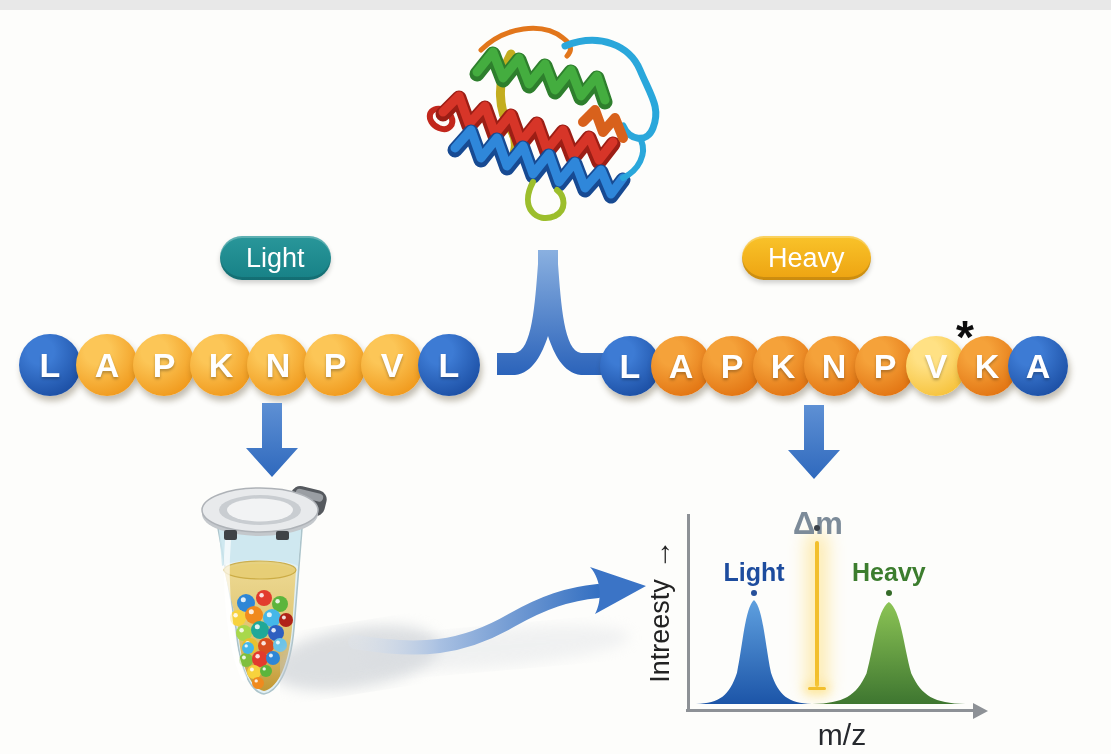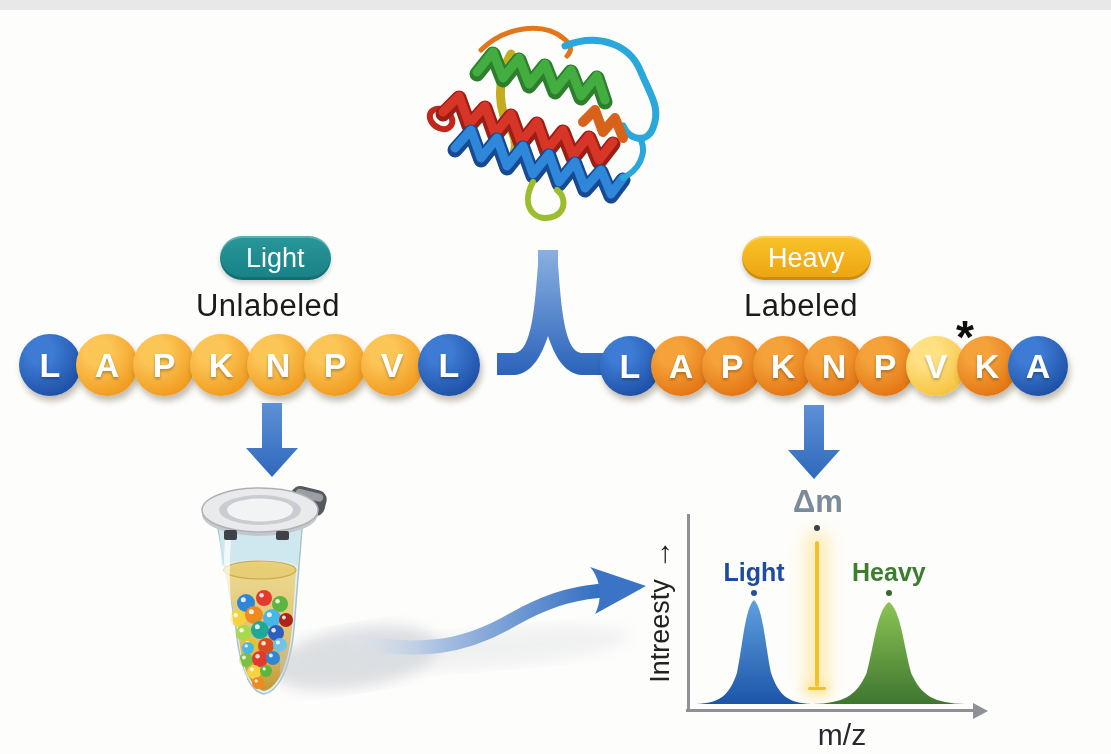--- a/index.html
+++ b/index.html
@@ -69,22 +69,20 @@
     </defs>
     <path d="M 12 133 L 12 111 L 30 111 C 47 109 50 62 53 22 L 53 8 L 73 8 L 73 22 C 76 62 79 109 96 111 L 123 111 L 123 133 L 96 133 C 78 131 69 112 63 94 C 57 112 48 131 30 133 Z" fill="url(#conGrad)"></path>
   </svg>
 
   <div class="badge light">
       <span>Light</span>
     </div>
   <div class="badge heavy">
       <span>Heavy</span>
     </div>
-  <div class="heading" style="left:268px;top:278px;">Unlabeled</div>
-  <div class="heading" style="left:801px;top:278px;">Labeled</div>
 
   <div class="chain light" style="left:19px;top:324px;">
       <div class="residue" style="background: radial-gradient(circle at 35% 28%, rgb(61, 123, 212) 0%, rgb(61, 123, 212) 22%, rgb(28, 79, 164) 80%);">
         <span class="ltr">L</span>
       </div>
       <div class="residue" style="background: radial-gradient(circle at 35% 28%, rgb(252, 198, 87) 0%, rgb(252, 198, 87) 22%, rgb(240, 153, 28) 80%);">
         <span class="ltr">A</span>
       </div>
       <div class="residue" style="background: radial-gradient(circle at 35% 28%, rgb(252, 198, 87) 0%, rgb(252, 198, 87) 22%, rgb(240, 153, 28) 80%);">
         <span class="ltr">P</span>
@@ -260,21 +258,21 @@
   <div class="delta-line" style="left:808px;top:677px;width:18px;height:3px;box-shadow:0 0 10px 4px rgba(255,214,82,.4);"></div>
 
   <div class="axis" style="left:687px;top:504px;width:3px;height:198px;"></div>
   <div class="axis" style="left:686px;top:699px;width:288px;height:3px;"></div>
   <div class="x-arrowhead" style="left:973px;top:693px;"></div>
 
   <div class="ylabel" style="left:550px;top:585px;width:220px;height:32px;">
     <span>Intreesty</span>
     <span class="arr">→</span>
   </div>
-  <div class="anno" style="left:818px;top:474px;">Δm</div>
+  <div class="anno" style="left:818px;top:496px;">Δm</div>
   <div class="dot" style="left:817px;top:518px;background:#3a4148;"></div>
   <div class="mz" style="left:842px;top:708px;">m/z</div>
   <div id="peak-labels">
       <div class="plot-label" style="left: 754.01px; top: 548px; font-size: 25px; color: rgb(29, 76, 158);">Light</div>
       <div class="dot" style="left: 754.01px; top: 583px; background: rgb(39, 80, 154);"></div>
       <div class="plot-label" style="left: 888.9px; top: 548px; font-size: 25px; color: rgb(60, 125, 46);">Heavy</div>
       <div class="dot" style="left: 888.9px; top: 583px; background: rgb(53, 107, 40);"></div>
     </div>
 
 </div>

